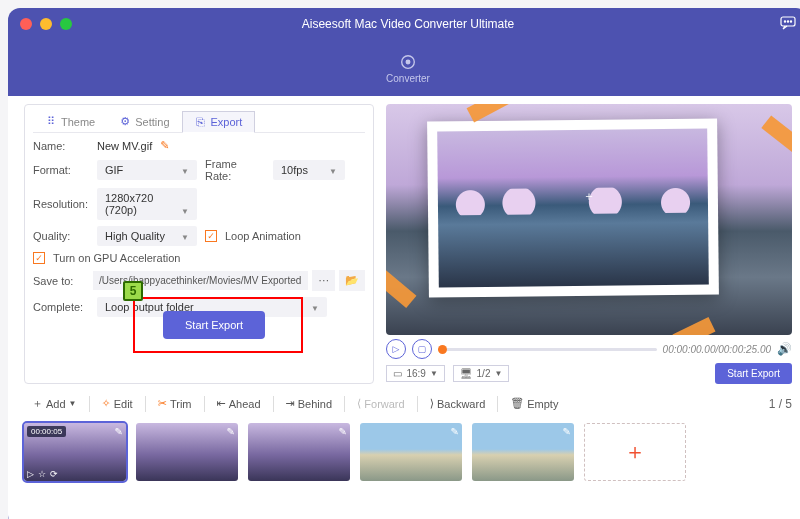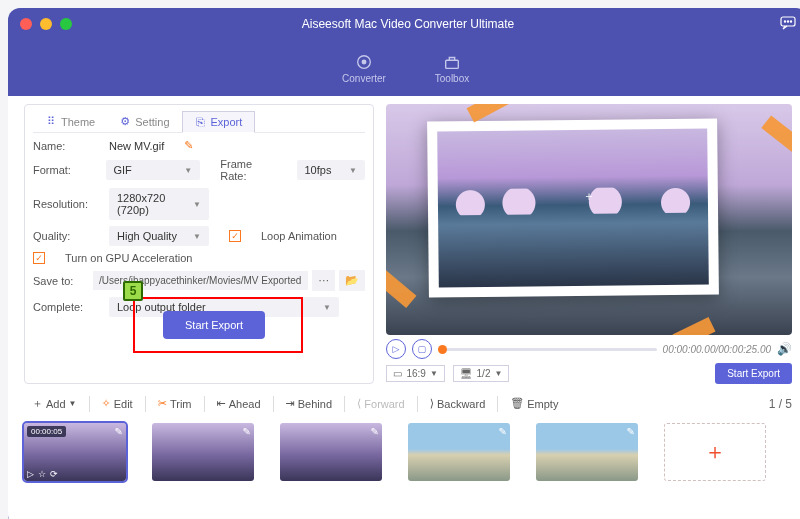--- a/index.html
+++ b/index.html
@@ -18,24 +18,24 @@
 .navtab.active { background: #fff; color: #4d52b0; border-radius: 8px 8px 0 0; }
 .navicon { width: 22px; height: 18px; position: relative; }
 .content { background: #fff; border-radius: 0 0 12px 12px; height: calc(519px - 88px); padding: 8px 16px 12px 16px; display: flex; flex-direction: column; gap: 8px; }
 .upper { display: flex; gap: 12px; height: 280px; }
 .leftpanel { width: 350px; border: 1px solid #e0e0e8; border-radius: 4px; padding: 6px 8px; display: flex; flex-direction: column; gap: 6px; position: relative; }
 .tabs { display: flex; gap: 0; border-bottom: 1px solid #e8e8ee; }
 .tab { padding: 4px 12px; font-size: 11px; display: flex; align-items: center; gap: 4px; cursor: pointer; }
 .tab.active { color: #5c63d8; border: 1px solid #d0d0e0; border-bottom: 1px solid #fff; margin-bottom: -1px; background: #f5f5fb; }
 .tab:not(.active) { color: #888; }
 .tabicon { width: 12px; height: 12px; display: inline-flex; align-items: center; justify-content: center; }
-.formrow { display: flex; align-items: center; gap: 20px; font-size: 11px; color: #555; }
+.formrow { display: flex; align-items: center; gap: 8px; font-size: 11px; color: #555; }
 .formlabel { width: 56px; }
 .formrow .val { color: #333; }
-.select { background: #f2f2f6; border: none; padding: 4px 8px; font-size: 11px; color: #333; display: flex; align-items: center; justify-content: space-between; border-radius: 2px; cursor: pointer; }
+.select { background: #f2f2f6; border: none; padding: 4px 8px; font-size: 11px; color: #333; display: flex; align-items: flex-end; justify-content: space-between; border-radius: 2px; cursor: pointer; }
 .select .arrow { color: #888; font-size: 8px; }
 .sel-md { width: 100px; }
 .sel-sm { width: 72px; }
 .sel-lg { width: 230px; }
 .editicon { color: #f97820; font-size: 11px; cursor: pointer; }
 .checkbox { width: 12px; height: 12px; border: 1px solid #f97820; display: inline-flex; align-items: center; justify-content: center; font-size: 9px; color: #f97820; }
 .saverow { display: flex; align-items: center; gap: 4px; }
 .savepath { background: #f2f2f6; padding: 4px 6px; font-size: 10px; color: #555; flex: 1; overflow: hidden; text-overflow: ellipsis; white-space: nowrap; }
 .pathbtn { background: #f2f2f6; padding: 4px 6px; font-size: 11px; color: #666; cursor: pointer; }
 .redbox { position: absolute; border: 2px solid #ff0000; width: 170px; height: 56px; left: 108px; top: 192px; }
@@ -59,21 +59,21 @@
 .timecode { color: #888; font-size: 10px; font-style: italic; }
 .vol { color: #5c63d8; cursor: pointer; font-size: 12px; }
 .pcontrols2 { display: flex; align-items: center; gap: 8px; font-size: 10px; color: #666; }
 .aspectsel { border: 1px solid #d0d0e0; padding: 2px 6px; display: flex; align-items: center; gap: 4px; cursor: pointer; }
 .se-small { margin-left: auto; background: #5c63d8; color: #fff; border: none; padding: 5px 12px; font-size: 10px; border-radius: 3px; cursor: pointer; }
 .toolbar { display: flex; align-items: center; gap: 2px; font-size: 11px; color: #555; }
 .tbtn { padding: 4px 8px; display: flex; align-items: center; gap: 3px; cursor: pointer; border-radius: 3px; }
 .tsep { width: 1px; height: 16px; background: #ddd; margin: 0 2px; }
 .tbtn.disabled { color: #bbb; cursor: default; }
 .pager { margin-left: auto; font-size: 12px; color: #666; }
-.thumbs { display: flex; gap: 26px; height: 60px; }
+.thumbs { display: flex; gap: 10px; height: 60px; }
 .thumb { width: 102px; height: 58px; border-radius: 3px; position: relative; overflow: hidden; cursor: pointer; }
 .thumb.sel { outline: 2px solid #5c63d8; }
 .tdur { position: absolute; top: 3px; left: 3px; background: rgba(30,30,60,0.8); color: #fff; font-size: 8px; padding: 1px 4px; border-radius: 2px; }
 .tedit { position: absolute; top: 3px; right: 3px; color: #fff; font-size: 10px; }
 .tctrl { position: absolute; bottom: 2px; left: 3px; color: #fff; font-size: 9px; display: flex; gap: 4px; }
 .addcard { border: 1px dashed #d0c0c0; display: flex; align-items: center; justify-content: center; color: #f05030; font-size: 22px; font-weight: 200; }
 .bg-purple { background: linear-gradient(180deg, #c8b8e0, #7868a0 55%, #3a3558); }
 .bg-beach { background: linear-gradient(180deg, #9cc8e8 45%, #d8d0b0 55%, #8a9888); }
 </style>
 </head>
@@ -100,27 +100,20 @@
   </div>
 
   <div class="navbar">
     <div class="navtab">
       <svg class="navicon" viewBox="0 0 24 20" fill="none" stroke="currentColor" stroke-width="1.5">
           <circle cx="12" cy="10" r="7"></circle>
           <circle cx="12" cy="10" r="2" fill="currentColor"></circle>
         </svg>
       <span>Converter</span>
     </div>
-    <div class="navtab">
-      <svg class="navicon" viewBox="0 0 24 20" fill="none" stroke="currentColor" stroke-width="1.5">
-          <rect x="5" y="8" width="14" height="9" rx="1"></rect>
-          <path d="M9 8 V5 h6 v3"></path>
-        </svg>
-      <span>Toolbox</span>
-    </div>
   </div>
 
   <div class="content">
     <div class="upper">
 
       <div class="leftpanel">
         <div class="tabs">
           <div class="tab">
             <span class="tabicon" style="color:#5c63d8">⠿</span>
             <span>Theme</span>

